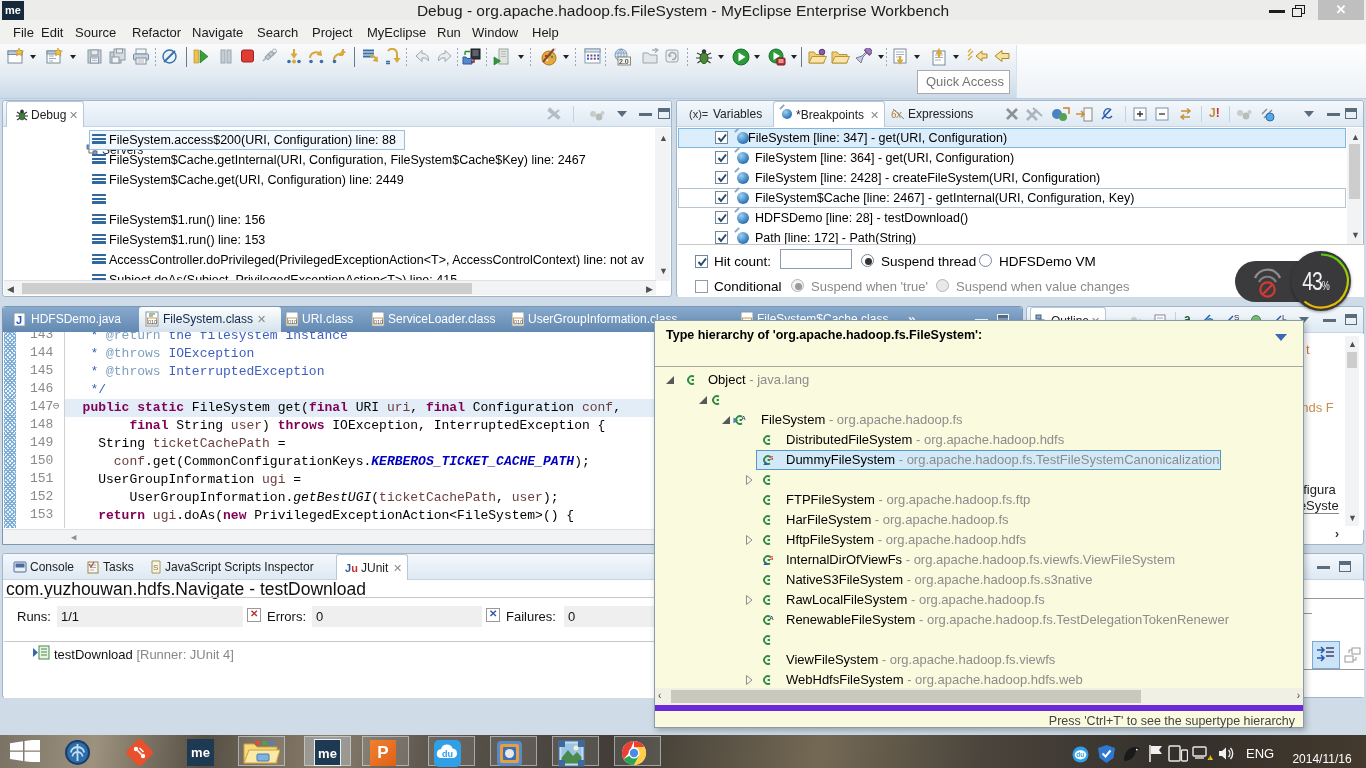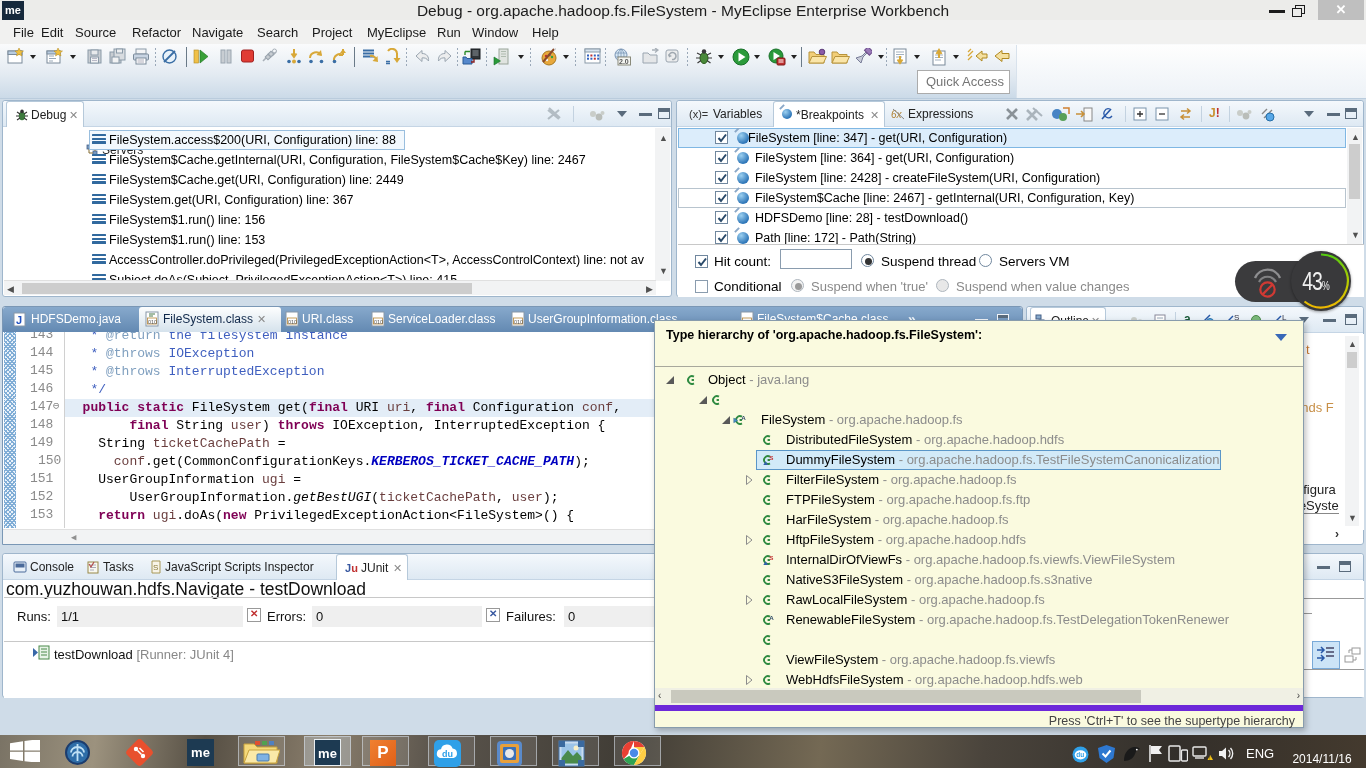--- a/index.html
+++ b/index.html
@@ -386,21 +386,20 @@
             <div></div>
             <div></div>
             <div></div>
           </div>
     <div class="lrow" style="left:105px;top:42px;">FileSystem$Cache.get(URI, Configuration) line: 2449</div>
     <div class="stackico" style="left:88px;top:46px;">
             <div></div>
             <div></div>
             <div></div>
           </div>
-    <div class="lrow" style="left:105px;top:62px;">FileSystem.get(URI, Configuration) line: 367</div>
     <div class="stackico" style="left:88px;top:66px;">
             <div></div>
             <div></div>
             <div></div>
           </div>
     <div class="lrow" style="left:105px;top:82px;">FileSystem$1.run() line: 156</div>
     <div class="stackico" style="left:88px;top:86px;">
             <div></div>
             <div></div>
             <div></div>
@@ -558,21 +557,21 @@
             <svg width="13" height="13" viewBox="0 0 13 13">
               <path d="M2.5 6 L5 9 L10 2.5" stroke="#2A4A6A" stroke-width="2" fill="none"></path>
             </svg>
           </div>
     <div style="position:absolute;left:36px;top:9px;font-size:13.5px;">Hit count:</div>
     <div style="position:absolute;left:102px;top:4px;width:72px;height:20px;background:#fff;border:1px solid #8A9CAE;"></div>
     <div style="position:absolute;left:183px;top:9px;width:13px;height:13px;border:1px solid #70879E;border-radius:50%;background:#fff;"></div>
     <div style="position:absolute;left:187px;top:13px;width:7px;height:7px;border-radius:50%;background:#333;"></div>
     <div style="position:absolute;left:203px;top:9px;font-size:13.5px;">Suspend thread</div>
     <div style="position:absolute;left:301px;top:9px;width:13px;height:13px;border:1px solid #70879E;border-radius:50%;background:#fff;"></div>
-    <div style="position:absolute;left:321px;top:9px;font-size:13.5px;">Servers VM</div>
+    <div style="position:absolute;left:321px;top:9px;font-size:13.5px;">HDFSDemo VM</div>
     <div class="cb" style="left:17px;top:35px;border-color:#8A9CAE;"></div>
     <div style="position:absolute;left:36px;top:34px;font-size:13.5px;">Conditional</div>
     <div style="position:absolute;left:113px;top:34px;width:13px;height:13px;border:1px solid #AEB6BE;border-radius:50%;background:#F2F2F2;"></div>
     <div style="position:absolute;left:117px;top:38px;width:7px;height:7px;border-radius:50%;background:#9A9A9A;"></div>
     <div style="position:absolute;left:133px;top:34px;font-size:13px;color:#8A8A8A;">Suspend when 'true'</div>
     <div style="position:absolute;left:258px;top:34px;width:13px;height:13px;border:1px solid #AEB6BE;border-radius:50%;background:#E8E8E8;"></div>
     <div style="position:absolute;left:278px;top:34px;font-size:13px;color:#8A8A8A;">Suspend when value changes</div>
   </div>
 </div>
 
@@ -638,21 +637,21 @@
     <div style="position:absolute;left:61px;top:0;width:1px;height:196px;background:#D0D0D0;"></div>
 
     <div style="position:absolute;left:62px;top:67px;width:958px;height:18px;background:#E3EDF7;"></div>
     <div class="lnum" style="top:-5px;">143</div>
     <div class="lnum" style="top:13px;">144</div>
     <div class="lnum" style="top:31px;">145</div>
     <div class="lnum" style="top:49px;">146</div>
     <div class="lnum" style="top:67px;">147<span style="position:absolute;left:23px;top:0px;color:#888;font-size:11px;">⊖</span></div>
     <div class="lnum" style="top:85px;">148</div>
     <div class="lnum" style="top:103px;">149</div>
-    <div class="lnum" style="top:121px;margin-left:8px;">150</div>
+    <div class="lnum" style="top:121px;">150</div>
     <div class="lnum" style="top:139px;">151</div>
     <div class="lnum" style="top:157px;">152</div>
     <div class="lnum" style="top:175px;">153</div>
     <div class="cl code" style="top:-5px;"><span class="jd">   * <span class="jdt">@return</span> the filesystem instance</span></div>
     <div class="cl code" style="top:13px;"><span class="jd">   * <span class="jdt">@throws</span> IOException</span></div>
     <div class="cl code" style="top:31px;"><span class="jd">   * <span class="jdt">@throws</span> InterruptedException</span></div>
     <div class="cl code" style="top:49px;"><span class="jd">   */</span></div>
     <div class="cl code" style="top:67px;">  <span class="kw">public</span> <span class="kw">static</span> FileSystem get(<span class="kw">final</span> URI <span class="vr">uri</span>, <span class="kw">final</span> Configuration <span class="vr">conf</span>,</div>
     <div class="cl code" style="top:85px;">        <span class="kw">final</span> String <span class="vr">user</span>) <span class="kw">throws</span> IOException, InterruptedException {</div>
     <div class="cl code" style="top:103px;">    String <span class="vr">ticketCachePath</span> =</div>
@@ -836,21 +835,20 @@
         <text x="10.5" y="7" font-size="8" fill="#C03030" font-weight="bold">S</text>
         <path d="M3 14 L9 14 L6 9 Z" fill="#3060A8"></path>
       </svg>
 <div class="hrow" style="left:131px;top:80px;">DummyFileSystem<span class="pkg"> - org.apache.hadoop.fs.TestFileSystemCanonicalization</span></div>
 <svg class="harr" style="left:90px;top:105px" width="9" height="10" viewBox="0 0 9 10">
         <path d="M1.5 0.5 L7 5 L1.5 9.5 Z" fill="#FAFADF" stroke="#8C8C8C"></path>
       </svg>
 <svg class="cico" style="left:106px;top:103px" width="18" height="15" viewBox="0 0 18 15">
         <path d="M 11.5 3.2 A 5 5 0 1 0 11.5 11.8 M 11.5 7.5 L 8.5 7.5" stroke="#2E8A40" stroke-width="2.4" fill="none"></path>
       </svg>
-<div class="hrow" style="left:131px;top:100px;">FilterFileSystem<span class="pkg"> - org.apache.hadoop.fs</span></div>
 <svg class="cico" style="left:106px;top:123px" width="18" height="15" viewBox="0 0 18 15">
         <path d="M 11.5 3.2 A 5 5 0 1 0 11.5 11.8 M 11.5 7.5 L 8.5 7.5" stroke="#2E8A40" stroke-width="2.4" fill="none"></path>
       </svg>
 <div class="hrow" style="left:131px;top:120px;">FTPFileSystem<span class="pkg"> - org.apache.hadoop.fs.ftp</span></div>
 <svg class="cico" style="left:106px;top:143px" width="18" height="15" viewBox="0 0 18 15">
         <path d="M 11.5 3.2 A 5 5 0 1 0 11.5 11.8 M 11.5 7.5 L 8.5 7.5" stroke="#2E8A40" stroke-width="2.4" fill="none"></path>
       </svg>
 <div class="hrow" style="left:131px;top:140px;">HarFileSystem<span class="pkg"> - org.apache.hadoop.fs</span></div>
 <svg class="harr" style="left:90px;top:165px" width="9" height="10" viewBox="0 0 9 10">
         <path d="M1.5 0.5 L7 5 L1.5 9.5 Z" fill="#FAFADF" stroke="#8C8C8C"></path>

